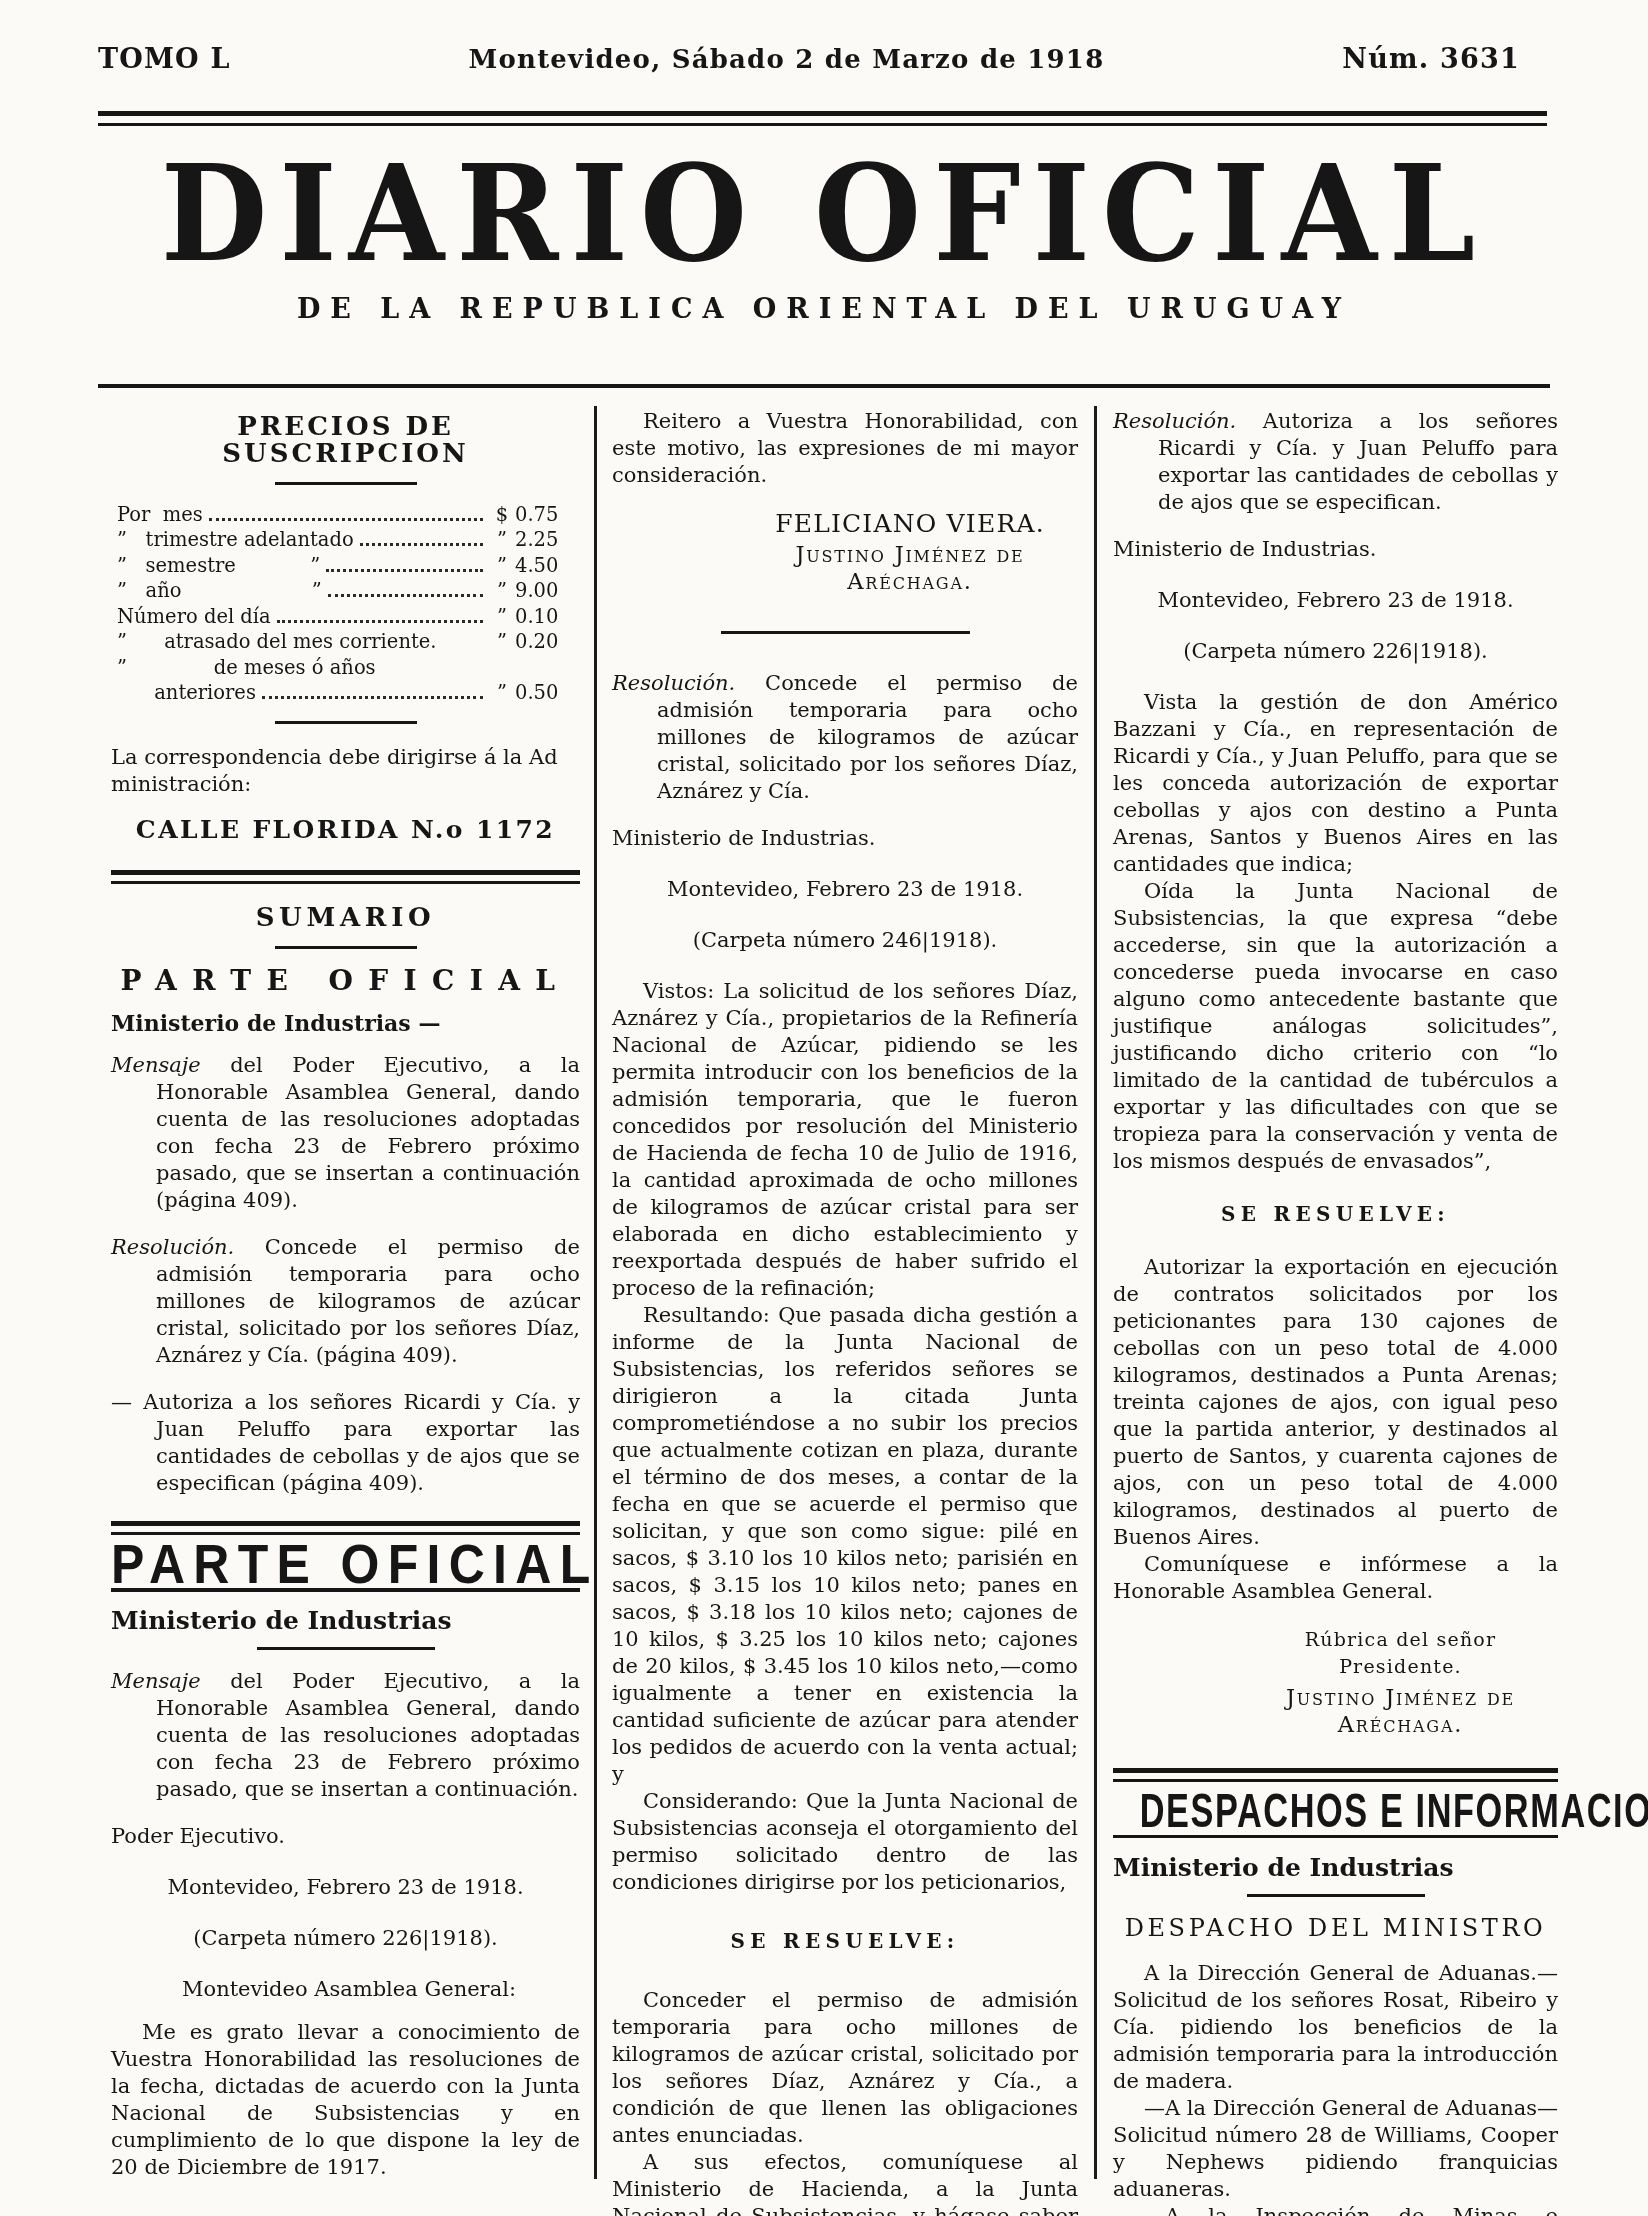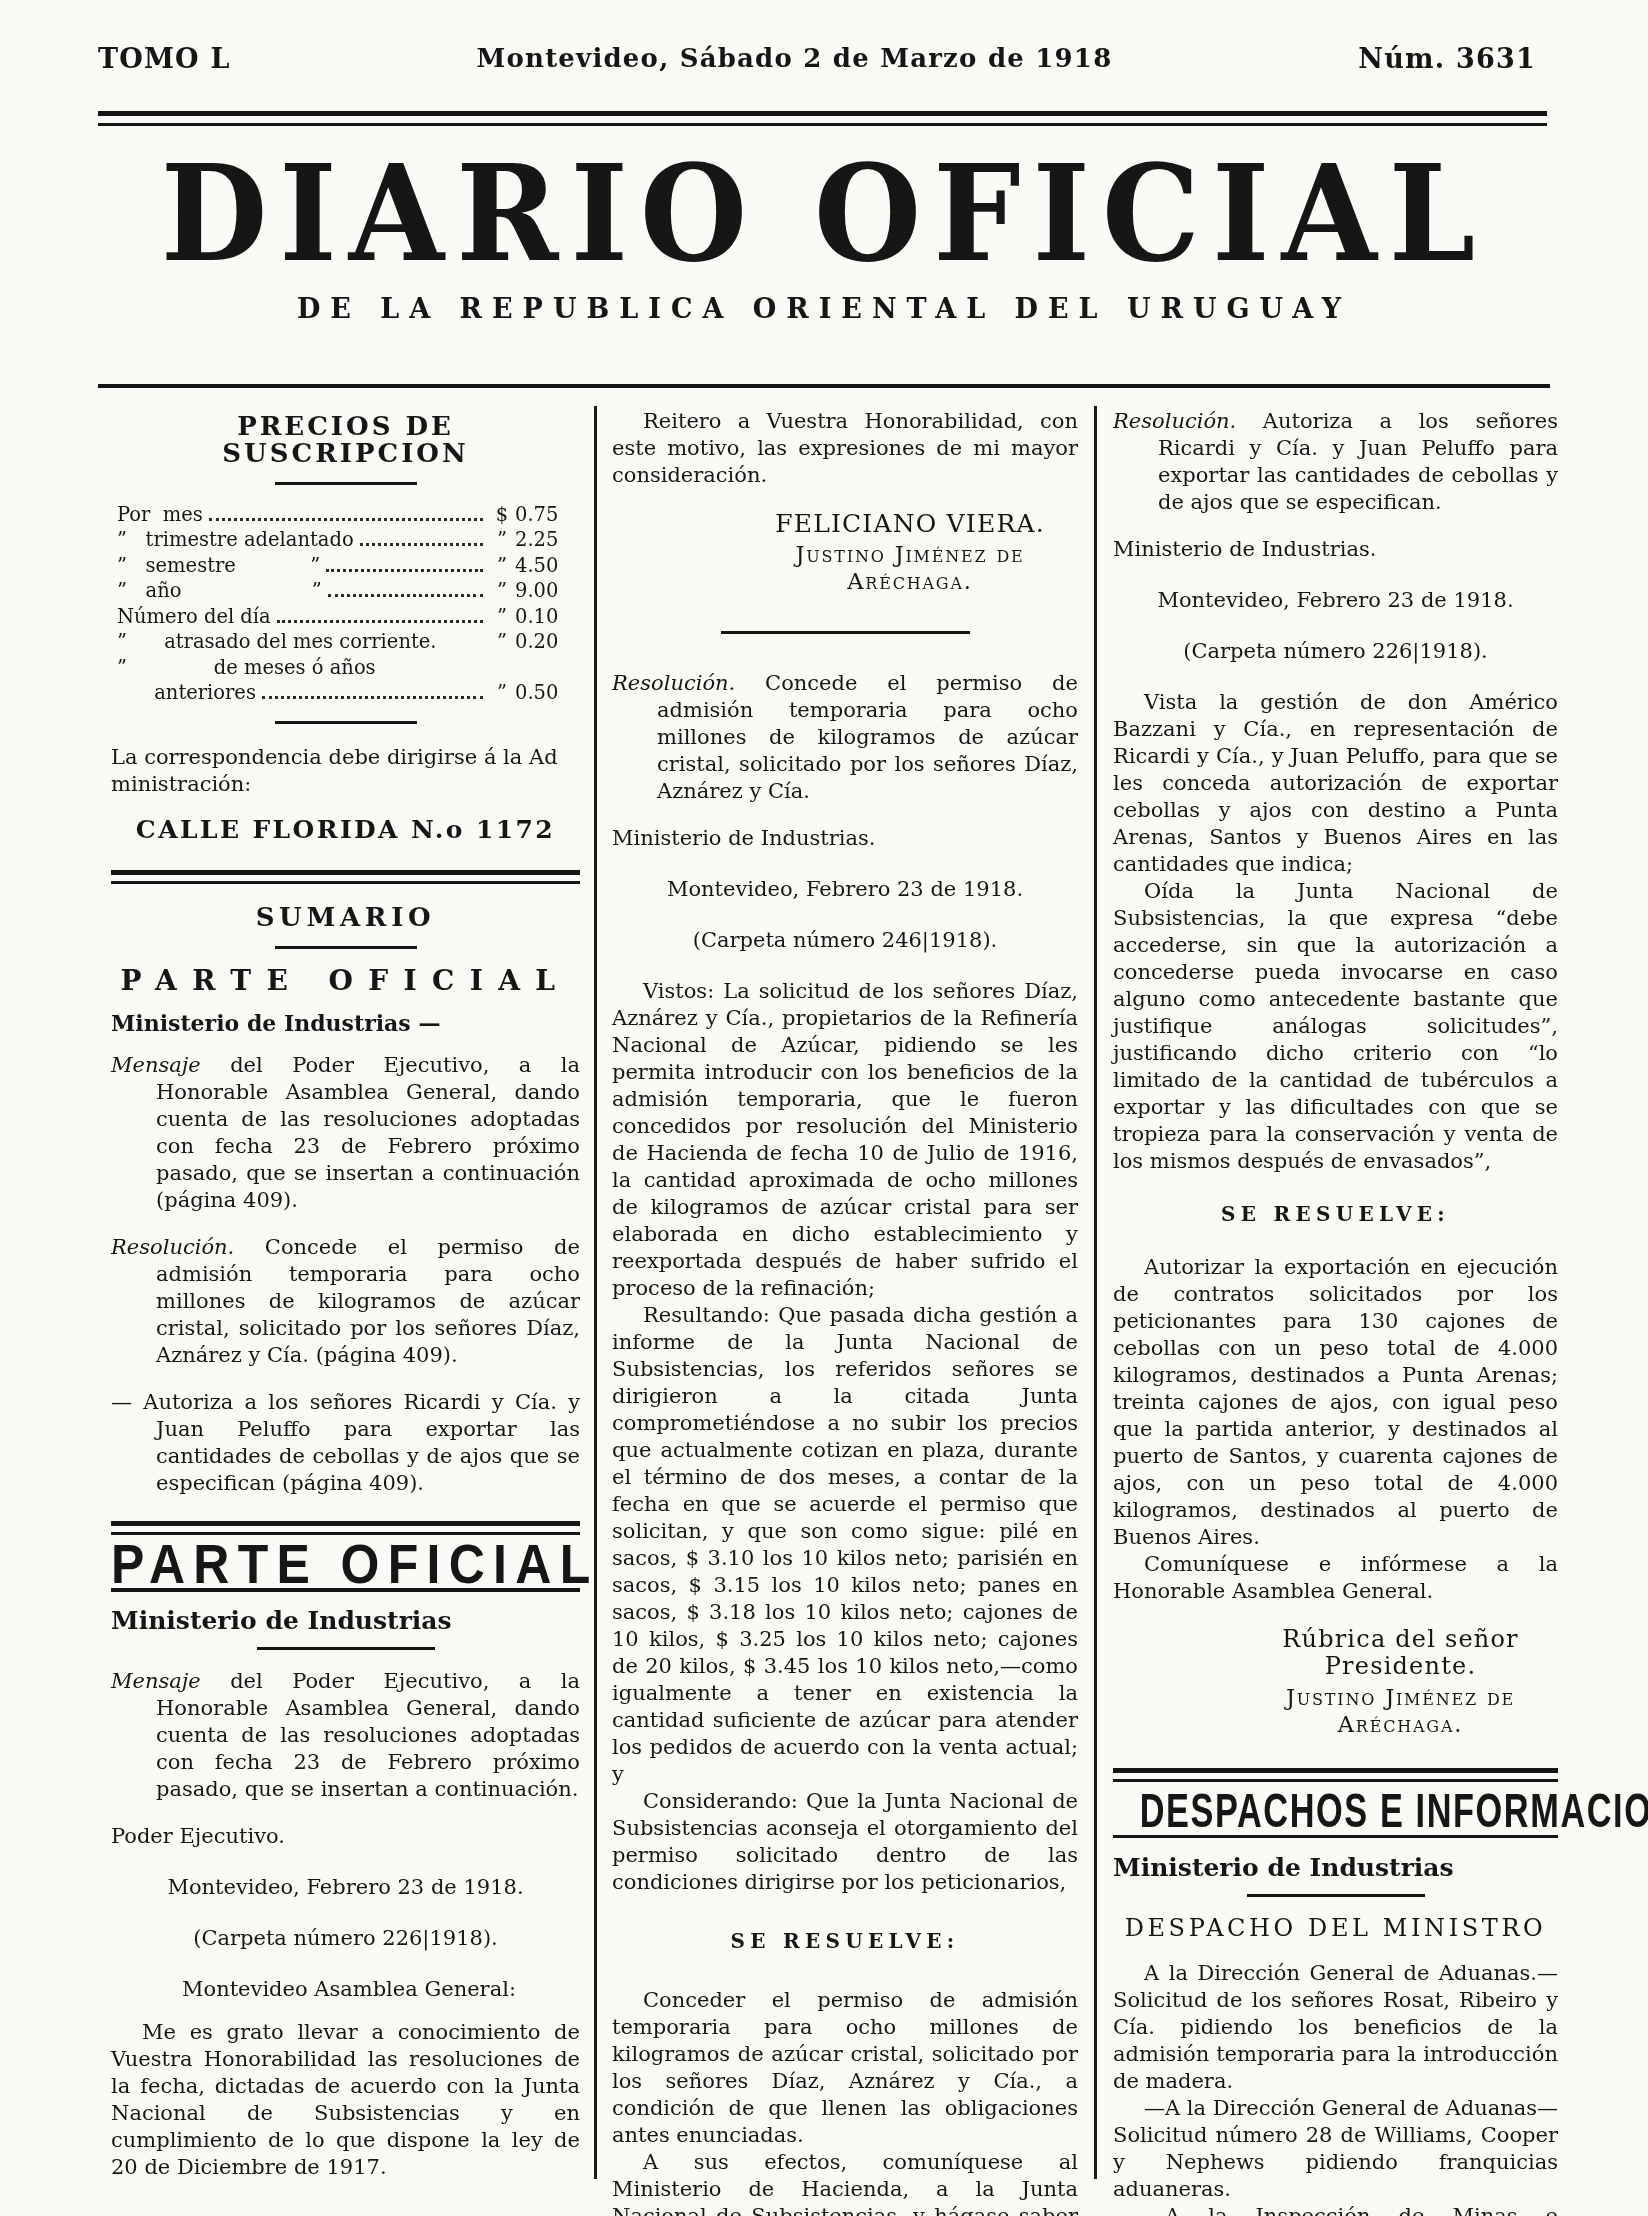--- a/index.html
+++ b/index.html
@@ -6,22 +6,22 @@
   .page{
     position:relative;
     width:1648px;height:2216px;
     background:#fbfaf6;
     color:#161616;
     font-family:"DejaVu Serif","Liberation Serif",serif;
     overflow:hidden;
   }
   
   .topbar{
-    position:absolute;top:43px;left:98px;right:112px;
-    display:flex;justify-content:space-between;align-items:flex-start;
+    position:absolute;top:43px;left:98px;right:128px;
+    display:flex;justify-content:space-between;align-items:flex-end;
     font-size:27px;font-weight:bold;letter-spacing:1.2px;
   }
   .topbar .mid{font-size:26px;}
   .rule-double{border-top:5.3px solid #161616;border-bottom:3px solid #161616;height:6.5px;}
   .topbar-rule{position:absolute;top:111px;left:98px;right:101px;}
   
   .masthead{position:absolute;top:141px;left:0;right:0;text-align:center;}
   .masthead .title{
     font-size:123px;font-weight:bold;letter-spacing:12px;
     transform:scaleY(1.08);line-height:1.2;white-space:nowrap;
@@ -232,21 +232,21 @@
     <p class="carpeta-p">(Carpeta número 226|1918).</p>
 
     <p class="par">Vista la gestión de don Américo Bazzani y Cía., en representación de Ricardi y Cía., y Juan Peluffo, para que se les conceda autorización de exportar cebollas y ajos con destino a Punta Arenas, Santos y Buenos Aires en las cantidades que indica;</p>
     <p class="par">Oída la Junta Nacional de Subsistencias, la que expresa “debe accederse, sin que la autorización a concederse pueda invocarse en caso alguno como antecedente bastante que justifique análogas solicitudes”, justificando dicho criterio con “lo limitado de la cantidad de tubérculos a exportar y las dificultades con que se tropieza para la conservación y venta de los mismos después de envasados”,</p>
 
     <div class="se-resuelve" style="margin:26px 0;">SE RESUELVE:</div>
 
     <p class="par">Autorizar la exportación en ejecución de contratos solicitados por los peticionantes para 130 cajones de cebollas con un peso total de 4.000 kilogramos, destinados a Punta Arenas; treinta cajones de ajos, con igual peso que la partida anterior, y destinados al puerto de Santos, y cuarenta cajones de ajos, con un peso total de 4.000 kilogramos, destinados al puerto de Buenos Aires.</p>
     <p class="par">Comuníquese e infórmese a la Honorable Asamblea General.</p>
 
-    <div class="sig-main" style="font-size:24px;">Rúbrica del señor Presidente.</div>
+    <div class="sig-main" style="font-size:19px;">Rúbrica del señor Presidente.</div>
     <div class="sig-sub sc">Justino Jiménez de Aréchaga.</div>
 
     <div class="rule-double-col" style="margin-top:30px;"></div>
 
     <div class="despachos-big">DESPACHOS E INFORMACIONES</div>
     <div class="rule-col"></div>
 
     <div class="section-ministry">Ministerio de Industrias</div>
     <div class="rule-under"></div>
 

